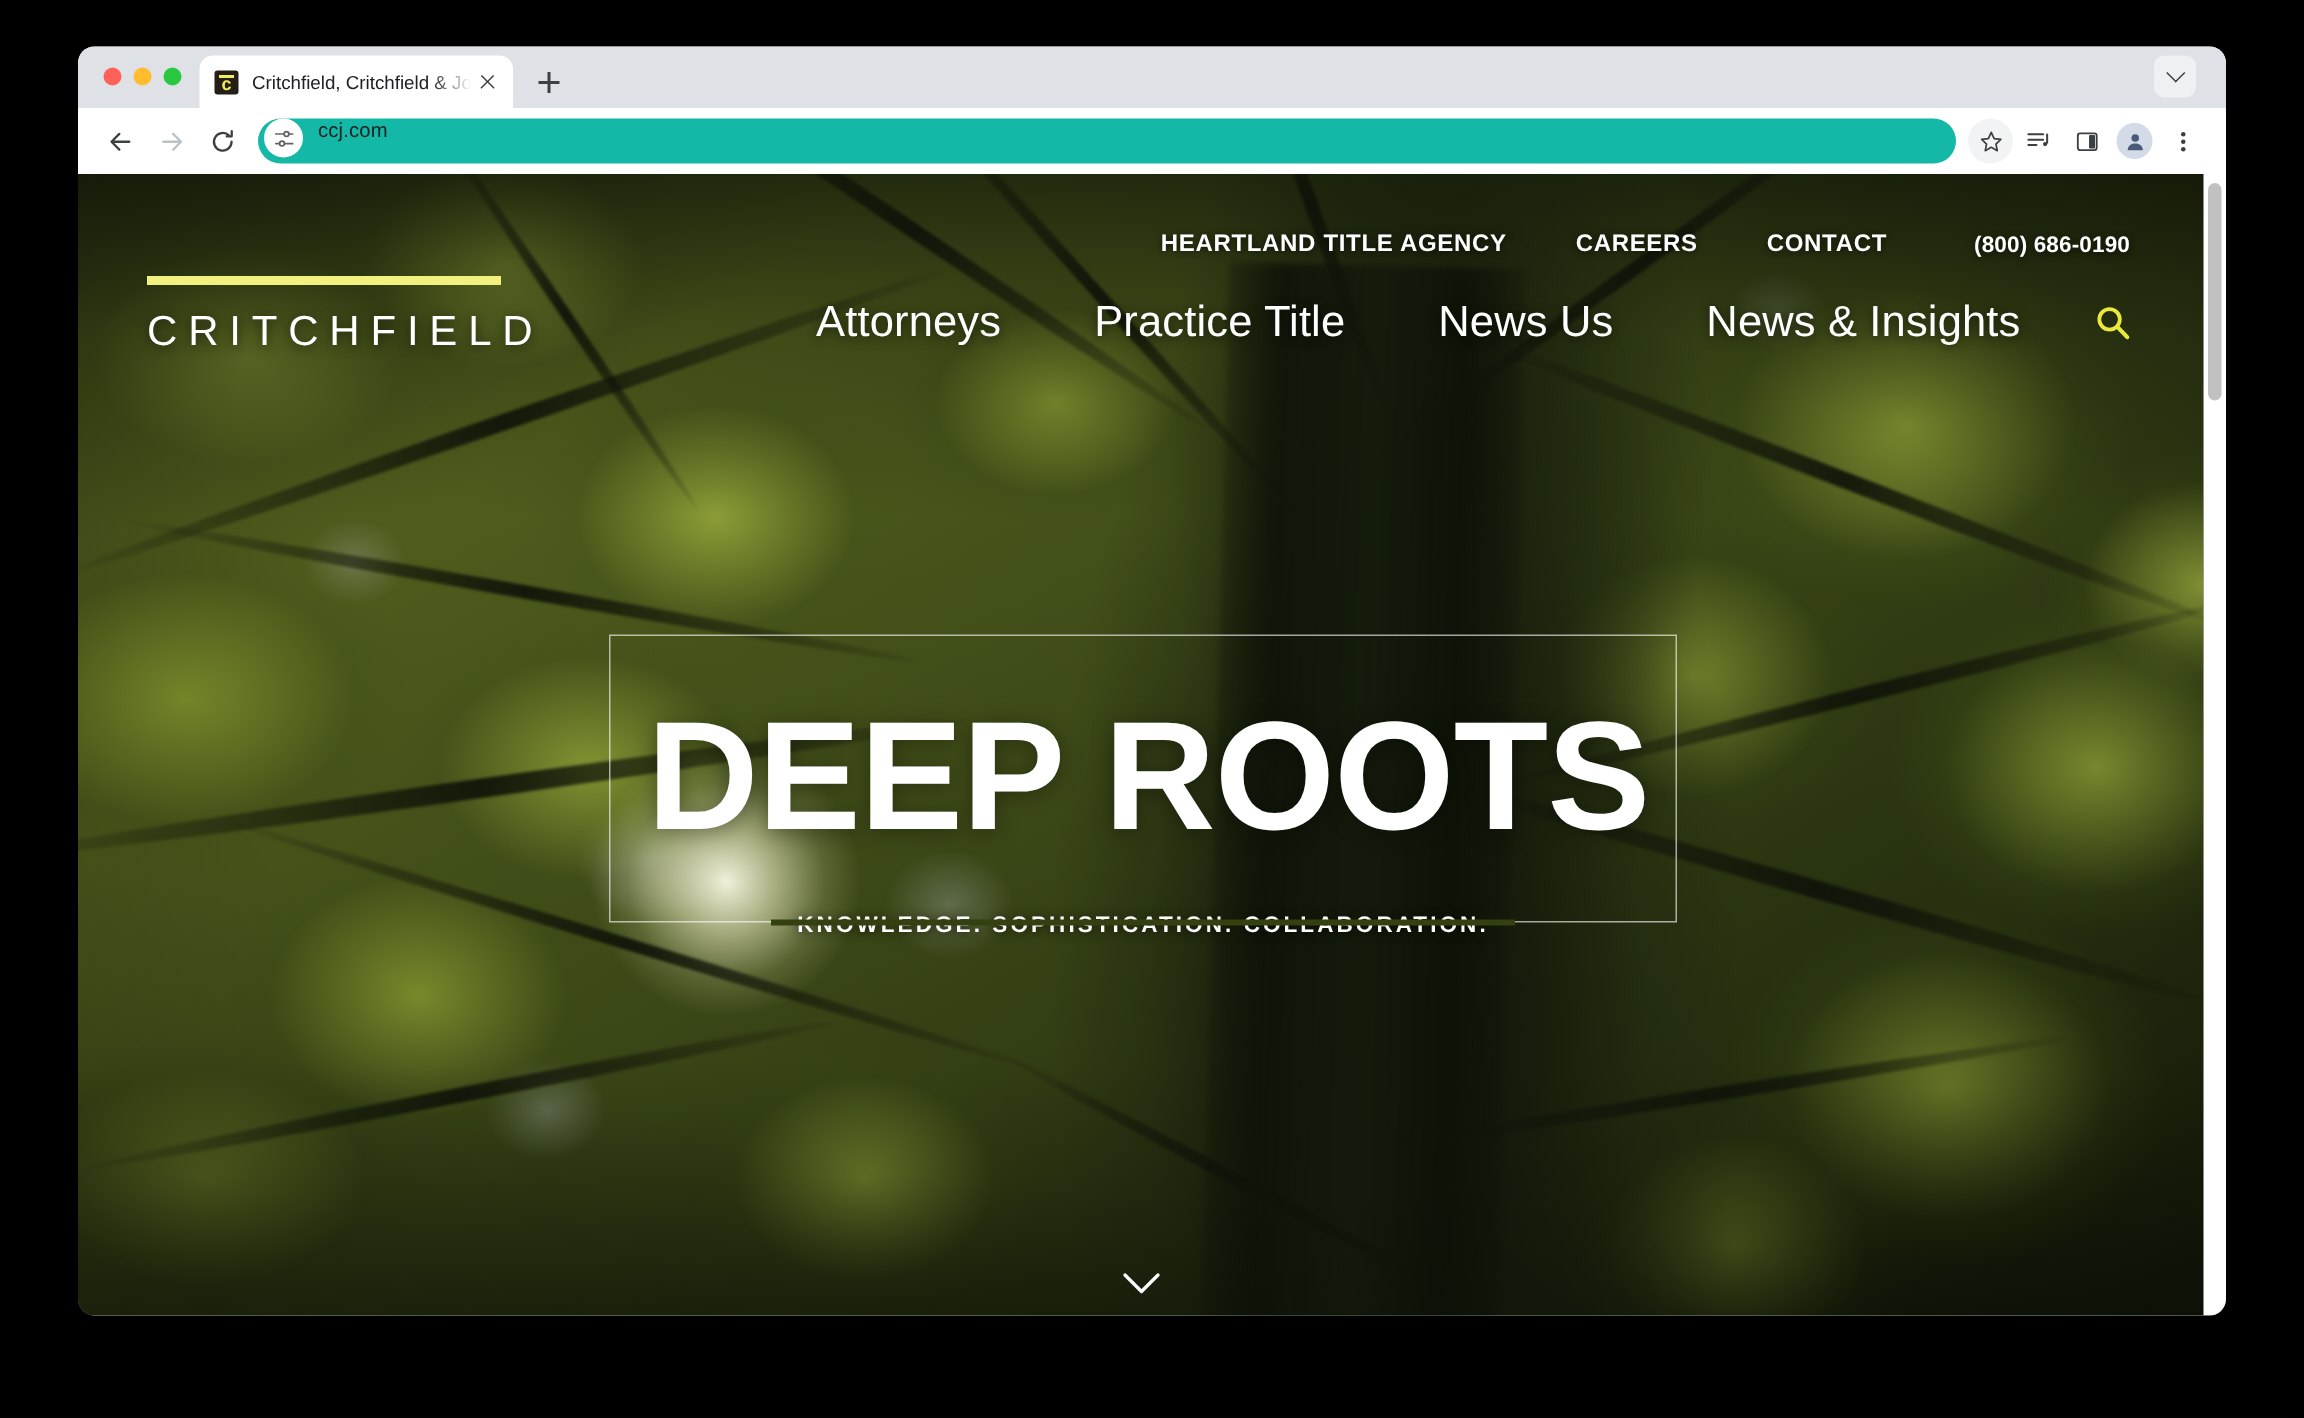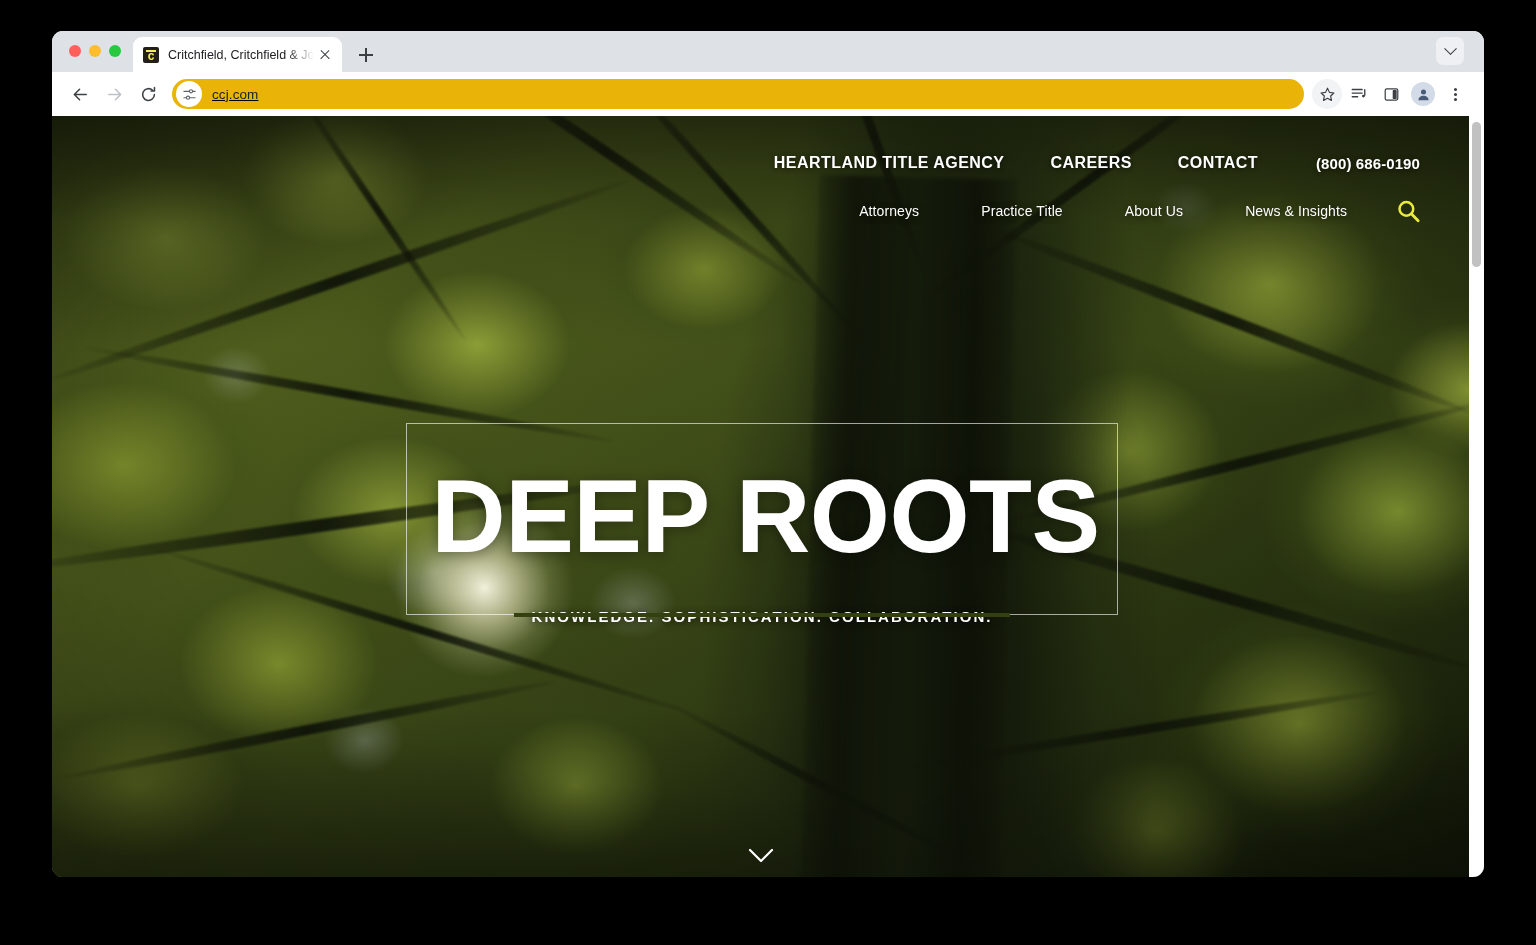--- a/index.html
+++ b/index.html
@@ -141,27 +141,25 @@
     width: 32px; height: 32px;
     display: flex; align-items: center; justify-content: center;
     flex: 0 0 32px;
     margin-right: 2px;
   }
   .icon-svg { display:block; }
 
   .omnibox {
     flex: 1 1 auto;
     height: 30px;
-    background: #eab308;
+    background: #14b8a6;
     border-radius: 16px;
     display: flex;
-    align-items: center;
     margin: 0 8px 0 6px;
     padding-left: 4px;
-    text-decoration: underline;
   }
   .site-info {
     width: 26px; height: 26px;
     border-radius: 50%;
     background: #ffffff;
     display: flex; align-items: center; justify-content: center;
     flex: 0 0 26px;
   }
   .omnibox-url {
     margin-left: 10px;
@@ -320,21 +318,21 @@
     flex: 1 1 auto;
     display: flex;
     align-items: center;
     justify-content: flex-end;
     gap: 62px;
     padding-right: 8px;
     margin-top: 14px;
   }
   .nav-link {
     color: #fff;
-    font-size: 14px;
+    font-size: 29px;
     font-weight: 400;
     letter-spacing: .1px;
     text-shadow: 0 1px 7px rgba(0,0,0,.6);
     white-space: nowrap;
   }
   .search-btn {
     margin-top: 14px;
     margin-left: 38px;
     width: 30px; height: 30px;
     display: flex; align-items: center; justify-content: center;
@@ -539,25 +537,29 @@
 
         <div class="utility-bar">
           <a class="utility-link">Heartland Title Agency</a>
           <a class="utility-link">Careers</a>
           <a class="utility-link">Contact</a>
           <a class="phone">(800) 686-0190</a>
         </div>
 
         <div class="brand-row">
 
+          <a class="logo">
+            <div class="logo-bar"></div>
+            <div class="logo-word">CRITCHFIELD</div>
+          </a>
 
           <nav class="main-nav">
             <a class="nav-link">Attorneys</a>
             <a class="nav-link">Practice Title</a>
-            <a class="nav-link">About Us</a>
+            <a class="nav-link">News Us</a>
             <a class="nav-link">News &amp; Insights</a>
           </nav>
 
           <div class="search-btn">
             <svg width="27" height="27" viewBox="0 0 28 28">
               <circle cx="11.8" cy="11.3" r="7.1" fill="none" stroke="#eaea3c" stroke-width="2.6"></circle>
               <path d="M17.2 16.5L24 23.6" stroke="#eaea3c" stroke-width="2.9" stroke-linecap="round"></path>
             </svg>
           </div>
 

